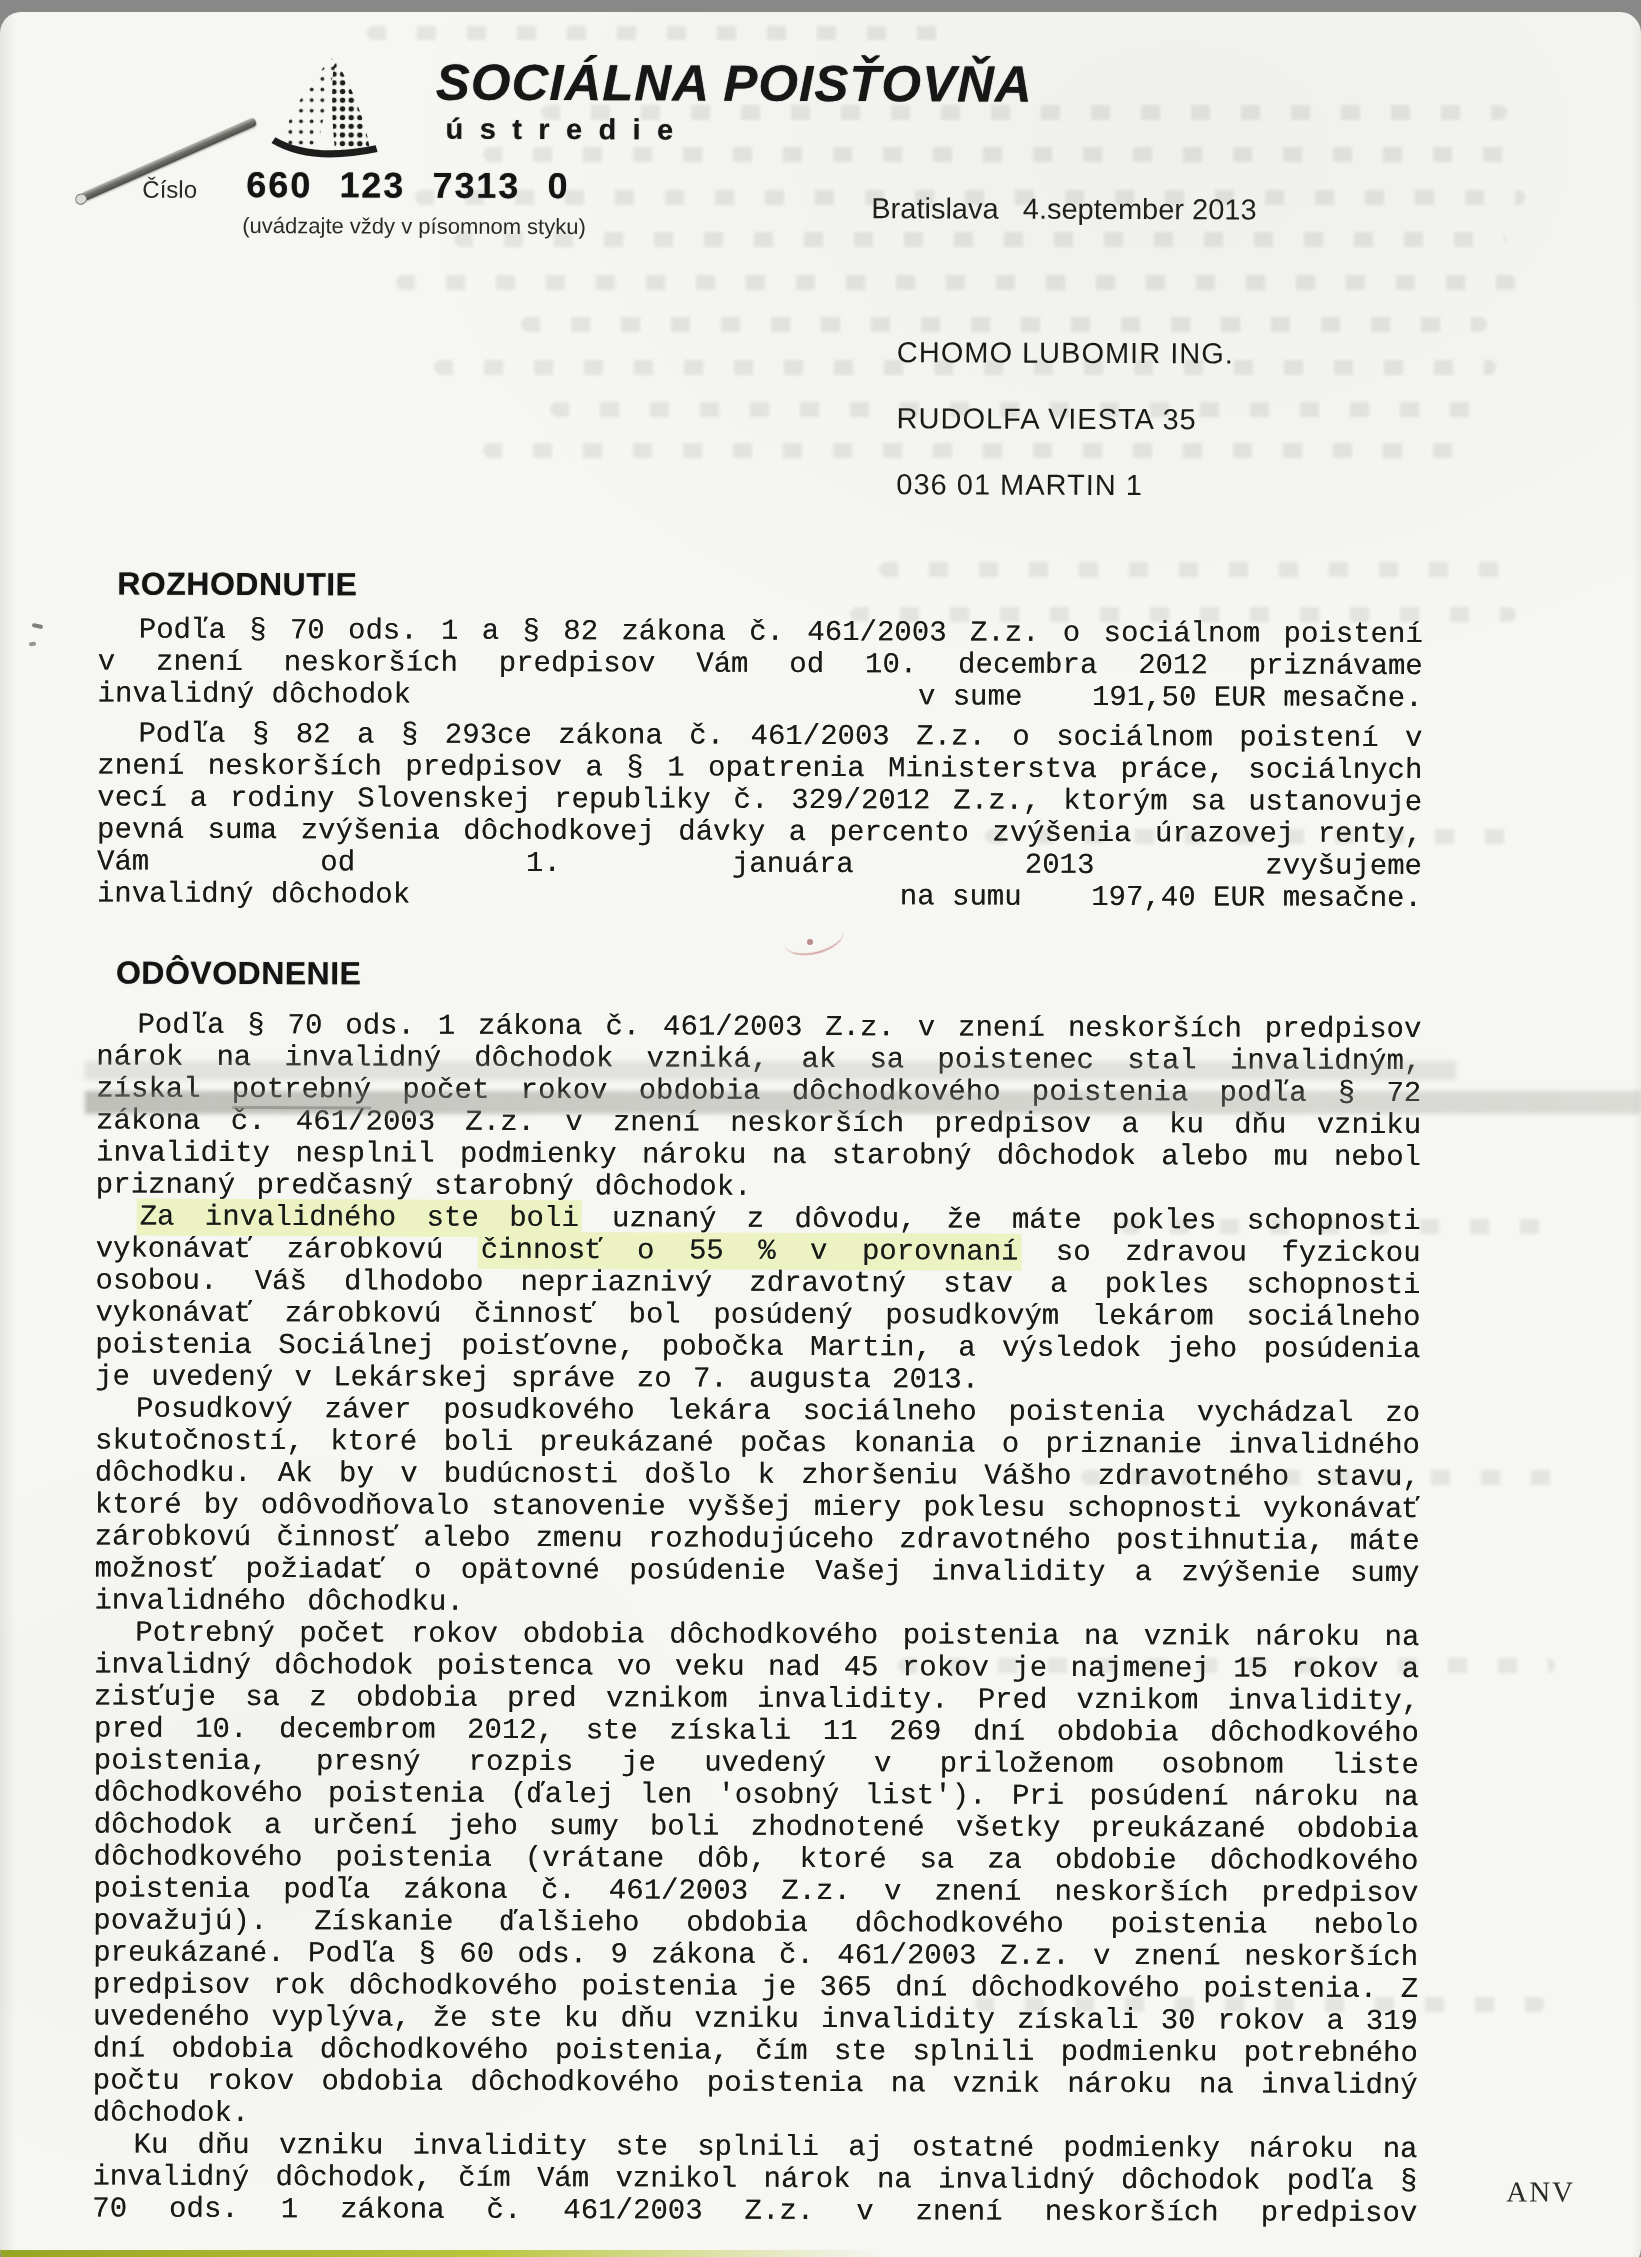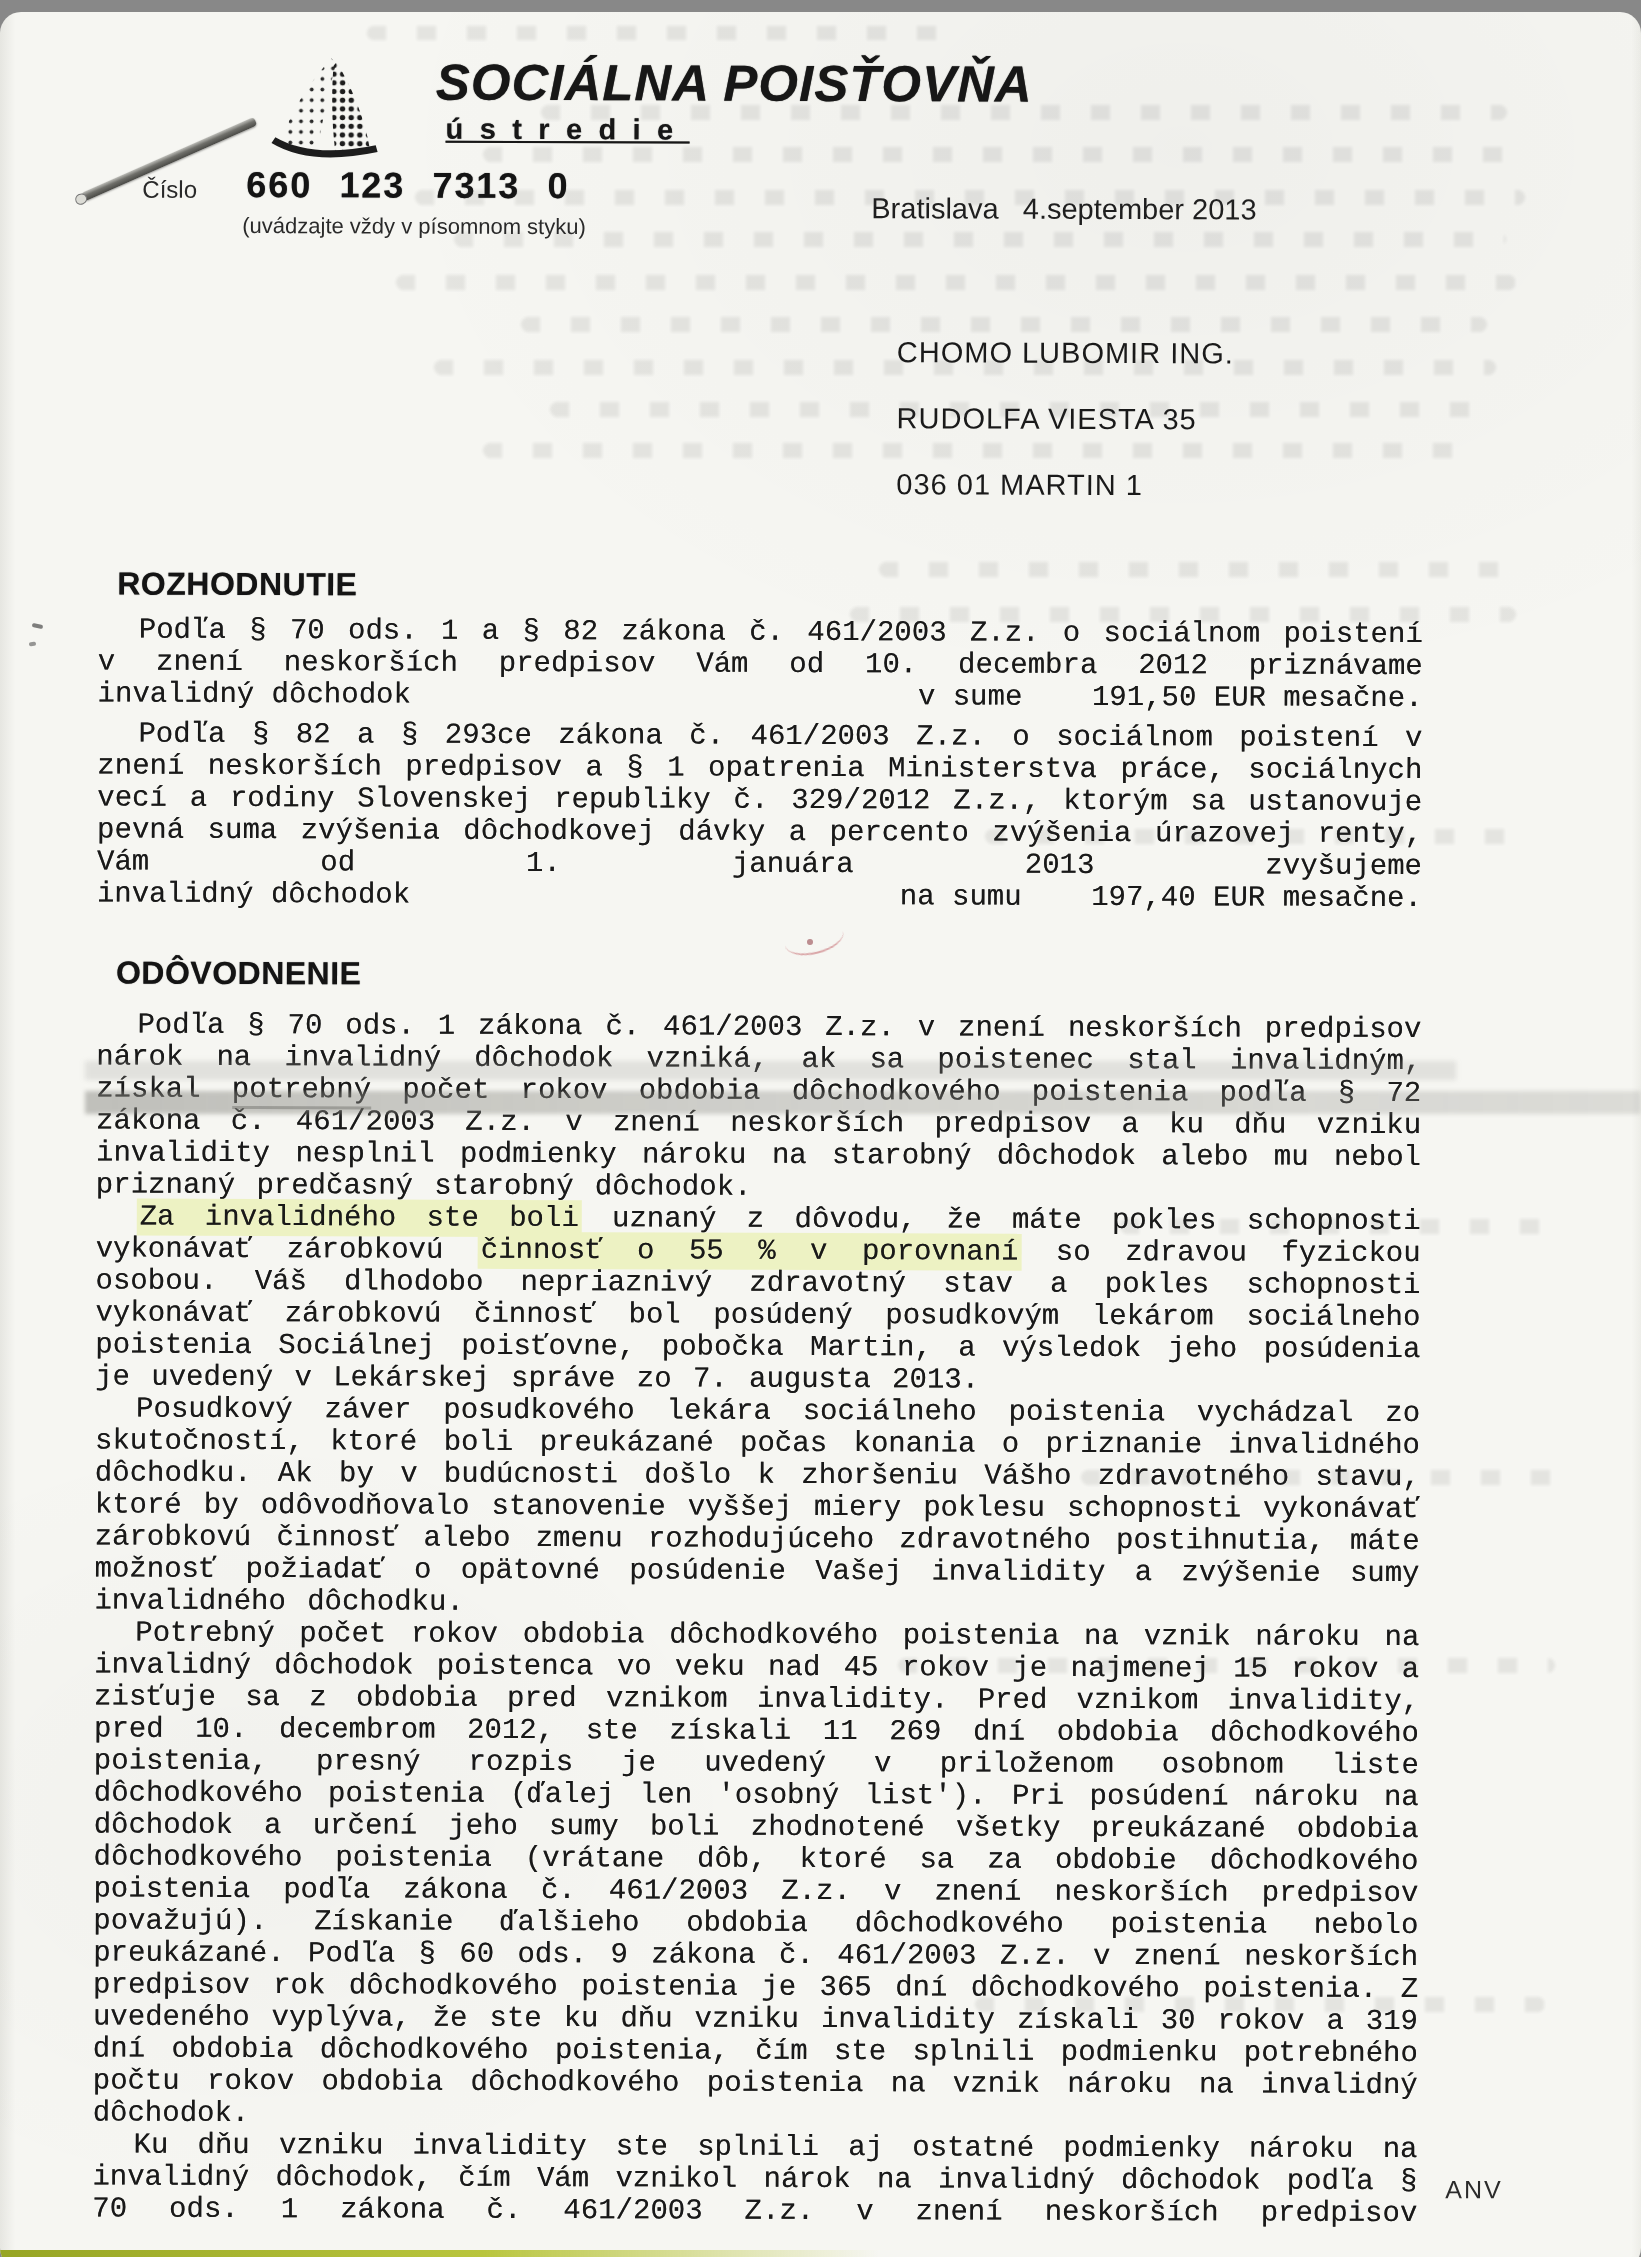--- a/index.html
+++ b/index.html
@@ -32,21 +32,20 @@
     position:absolute;left:436px;top:46px;margin:0;
     font:italic 700 51px/1 "Liberation Sans",sans-serif;
     letter-spacing:1px;color:#171717;
     text-shadow:0 0 1px rgba(0,0,0,.65);
   }
   .org-subtitle{
     position:absolute;left:446px;top:104px;
     font:700 29px/1 "Liberation Sans",sans-serif;
     letter-spacing:16.4px;color:#171717;
     text-shadow:0 0 1px rgba(0,0,0,.6);
-    text-decoration:underline;
   }
   .ref-label{position:absolute;left:143px;top:166px;font-size:24px;color:#2a2a2a;}
   .ref-number{
     position:absolute;left:247px;top:154px;
     font-size:36px;font-weight:700;letter-spacing:1.9px;word-spacing:15.4px;
     color:#141414;text-shadow:0 0 1px rgba(0,0,0,.6);white-space:pre;
   }
   .ref-note{position:absolute;left:243px;top:203px;font-size:22px;color:#2a2a2a;}
   .dateline{position:absolute;left:872px;top:180px;font-size:29px;white-space:pre;color:#1f1f1f;}
   .recipient{position:absolute;left:898px;top:307px;font-size:29px;line-height:66px;letter-spacing:1px;color:#1a1a1a;}
@@ -64,21 +63,21 @@
     letter-spacing:0.5px;margin:0 0 15.4px 19.3px;color:#141414;
     text-shadow:0 0 1px rgba(0,0,0,.55);
   }
   .sec-h.odv{margin-top:46px;margin-bottom:21px;}
   .para{margin:0;text-align:justify;text-indent:41px;word-spacing:3.9px;}
   .para.stretch-last{text-align-last:justify;}
   .amount-row{display:flex;justify-content:space-between;align-items:baseline;}
   .amount-row .amt{white-space:pre;}
   .hl{background:#edf2c3;color:inherit;padding:1.9px 2.9px;box-decoration-break:clone;-webkit-box-decoration-break:clone;}
   .smudge-underline{border-bottom:3.9px solid rgba(110,110,105,.55);}
-  .corner-mark{position:absolute;left:1453px;top:2161px;font-size:25px;letter-spacing:1.9px;color:#2b2b2b;}
+  .corner-mark{position:absolute;left:1514px;top:2161px;font-size:29px;letter-spacing:1.9px;color:#2b2b2b;font-family:Liberation Serif, serif;}
 
   
   .streak{position:absolute;pointer-events:none;}
   .streak.s1{left:85px;top:1049px;width:1371px;height:19.3px;background:rgba(165,165,158,.25);filter:blur(2.9px);}
   .streak.s2{left:85px;top:1079px;width:1556px;height:23px;
     background:linear-gradient(90deg,rgba(138,138,132,.5),rgba(148,148,142,.35) 55%,rgba(150,150,144,.27));
     filter:blur(1.9px);}
   .edge-strip{
     position:absolute;left:0;top:2238px;width:879px;height:13.5px;
     background:linear-gradient(90deg,#97a524,#b9c53d 55%,rgba(195,207,82,0));

